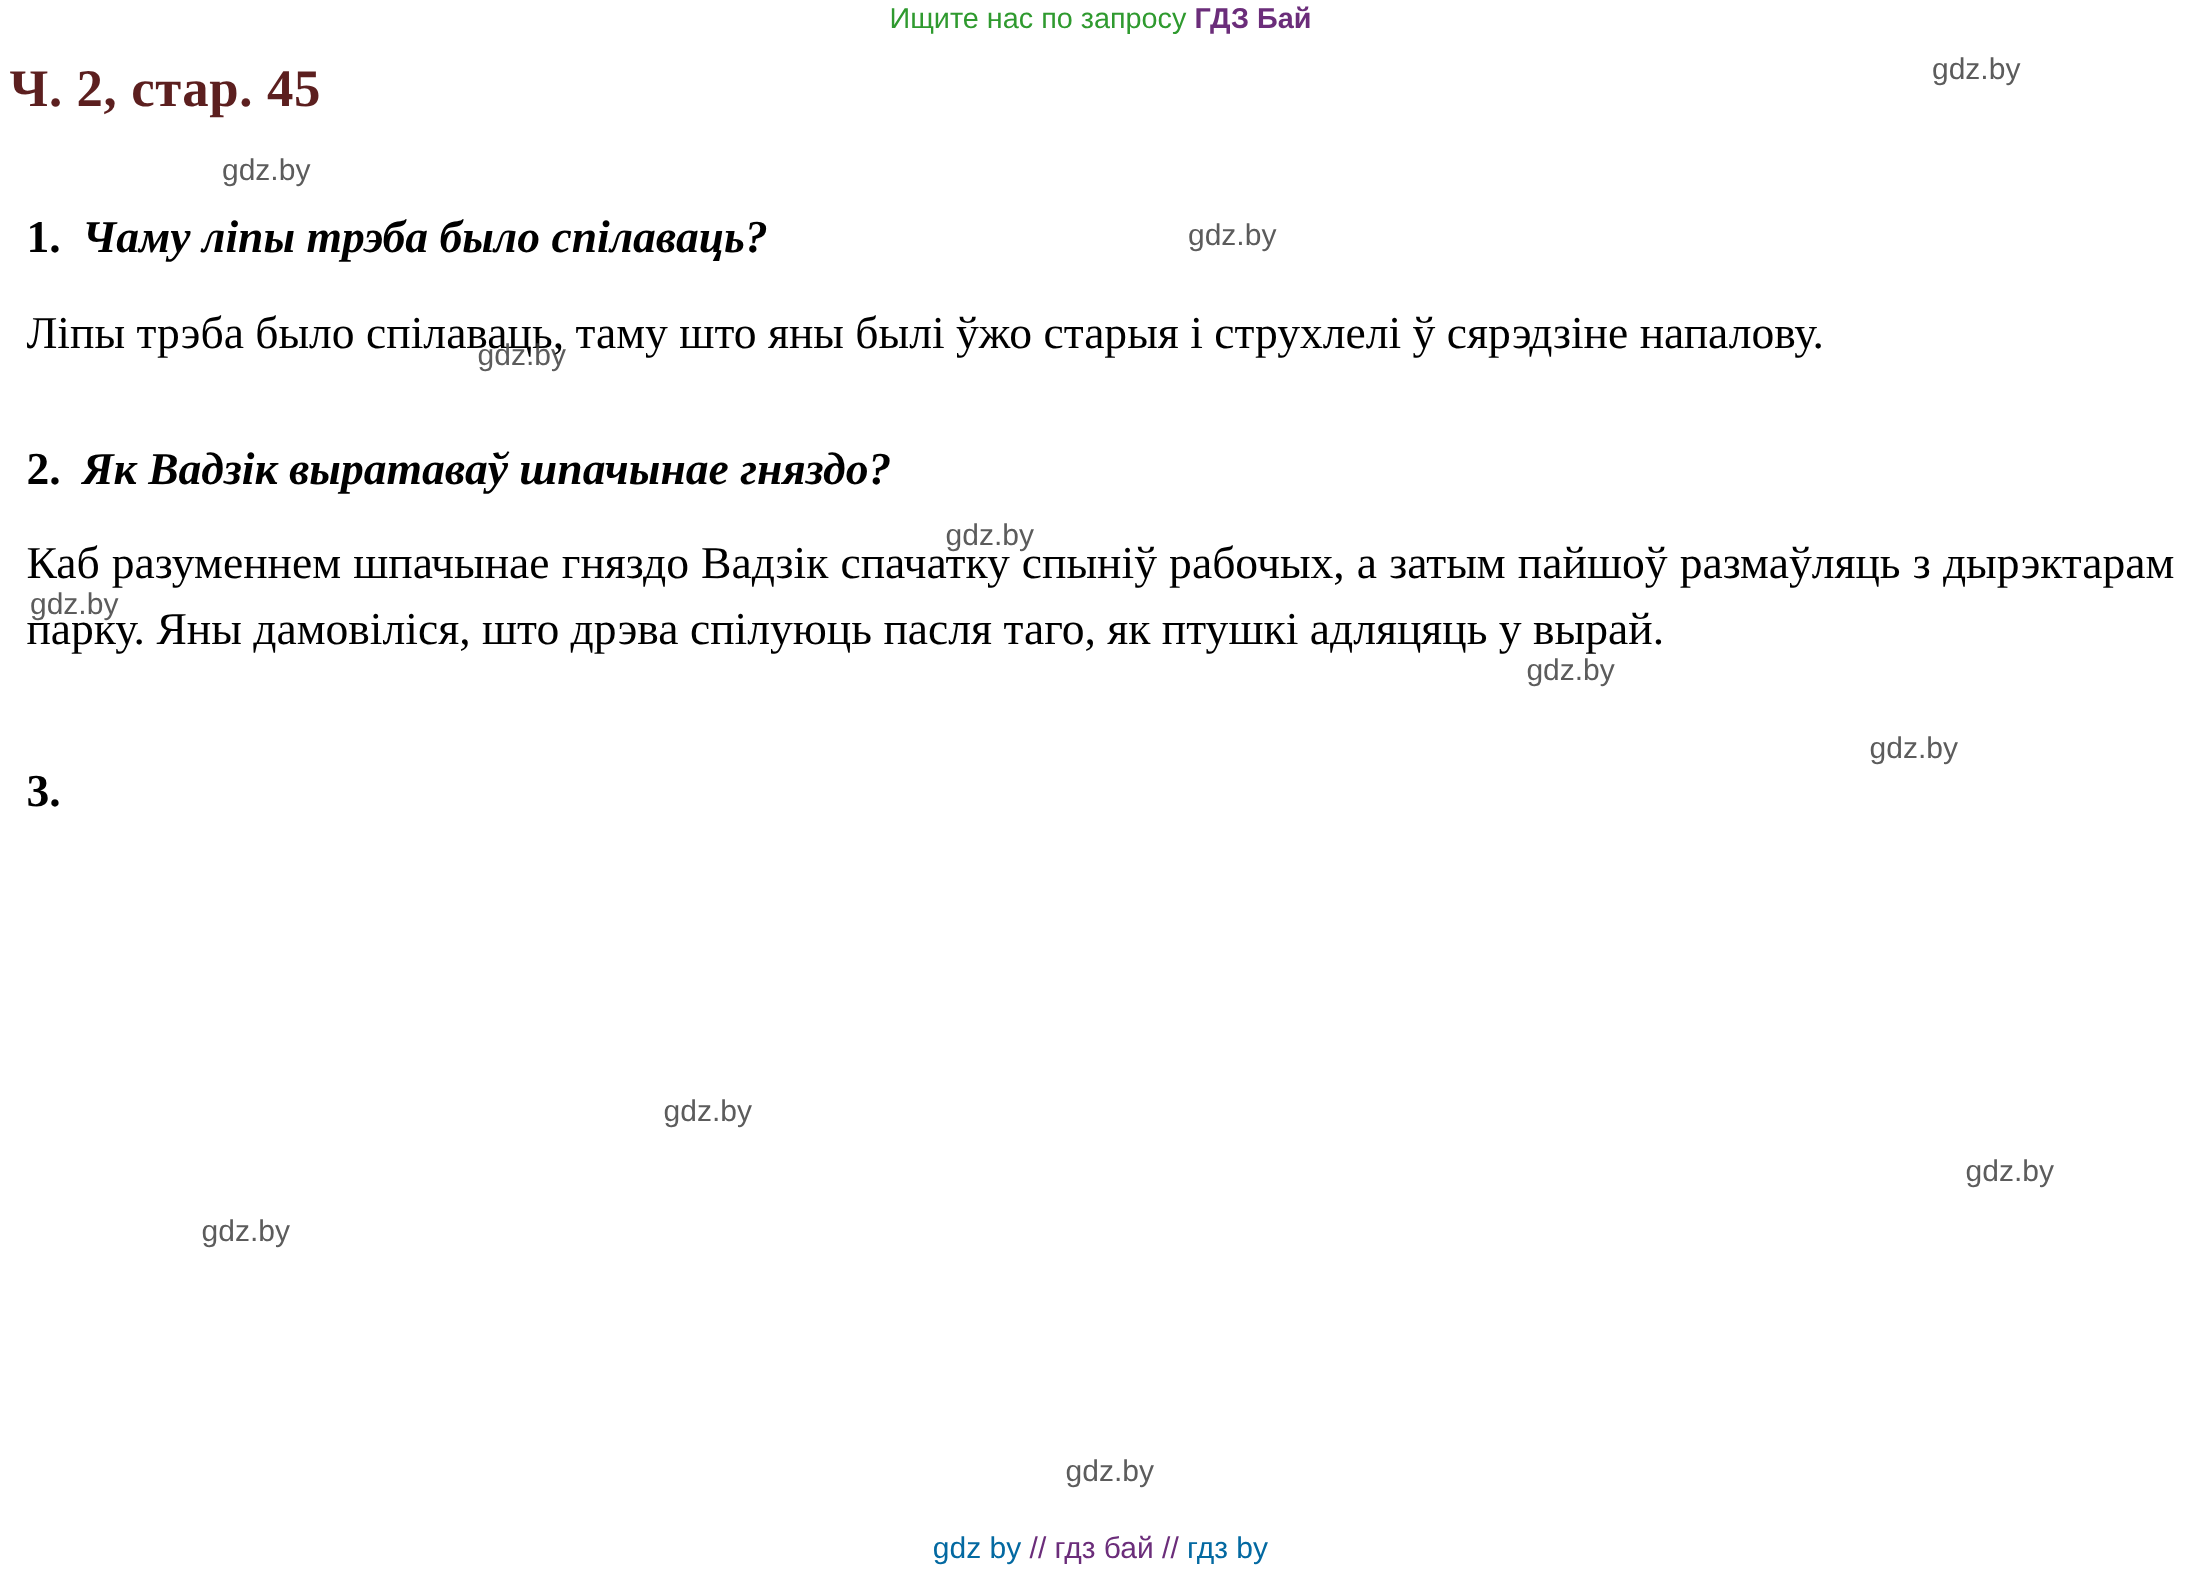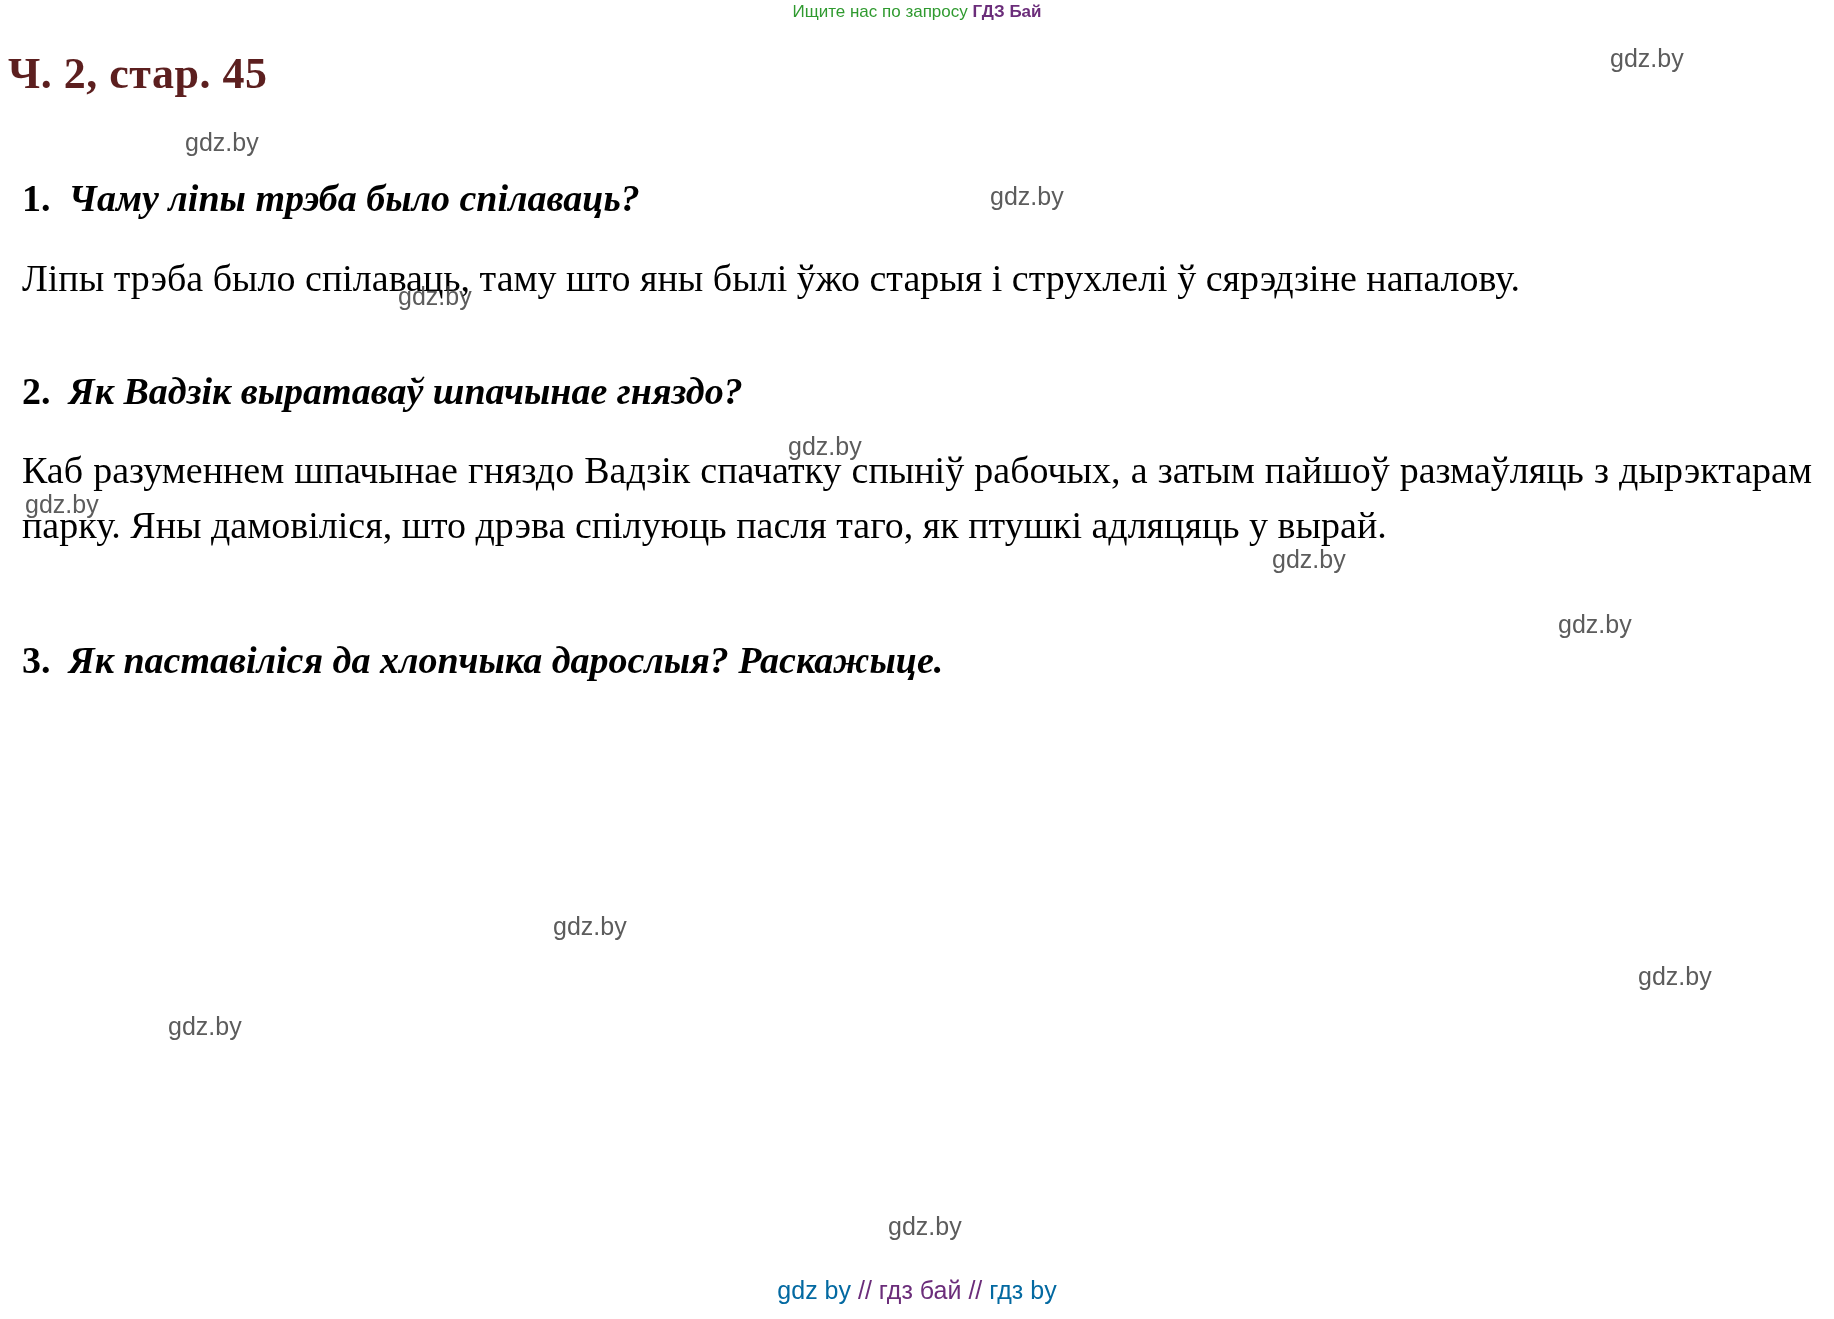--- a/index.html
+++ b/index.html
@@ -16,21 +16,21 @@
     color: #000000;
     overflow: hidden;
   }
   .top-banner {
     position: absolute;
     top: 2px;
     left: 0;
     width: 100%;
     text-align: center;
     font-family: "Liberation Sans", sans-serif;
-    font-size: 17px;
+    font-size: 24px;
   }
   .top-banner .green { color: #2f9a2f; }
   .top-banner .purple { color: #6b2d7a; font-weight: bold; }
 
   .page-head {
     position: absolute;
     left: 8px;
     top: 48px;
     font-family: "Liberation Serif", serif;
     font-weight: bold;
@@ -124,21 +124,20 @@
         <span>Як Вадзік выратаваў шпачынае гняздо?</span>
       </div>
       <div class="answer">Каб разуменнем шпачынае гняздо Вадзік спачатку спыніў рабочых, а затым пайшоў размаўляць з дырэктарам парку. Яны дамовіліся, што дрэва спілуюць пасля таго, як птушкі адляцяць у вырай.</div>
     </div>
 
     <div class="spacer-2"></div>
 
     <div class="q-block">
       <div class="question">
         <span class="q-num">3.</span>
-        <span>Як паставіліся да хлопчыка дарослыя? Раскажыце.</span>
       </div>
     </div>
 
   </div>
 
   <div class="wm" style="left:1610px; top:44px;">gdz.by</div>
   <div class="wm" style="left:185px; top:128px;">gdz.by</div>
   <div class="wm" style="left:990px; top:182px;">gdz.by</div>
   <div class="wm" style="left:398px; top:282px;">gdz.by</div>
   <div class="wm" style="left:788px; top:432px;">gdz.by</div>

